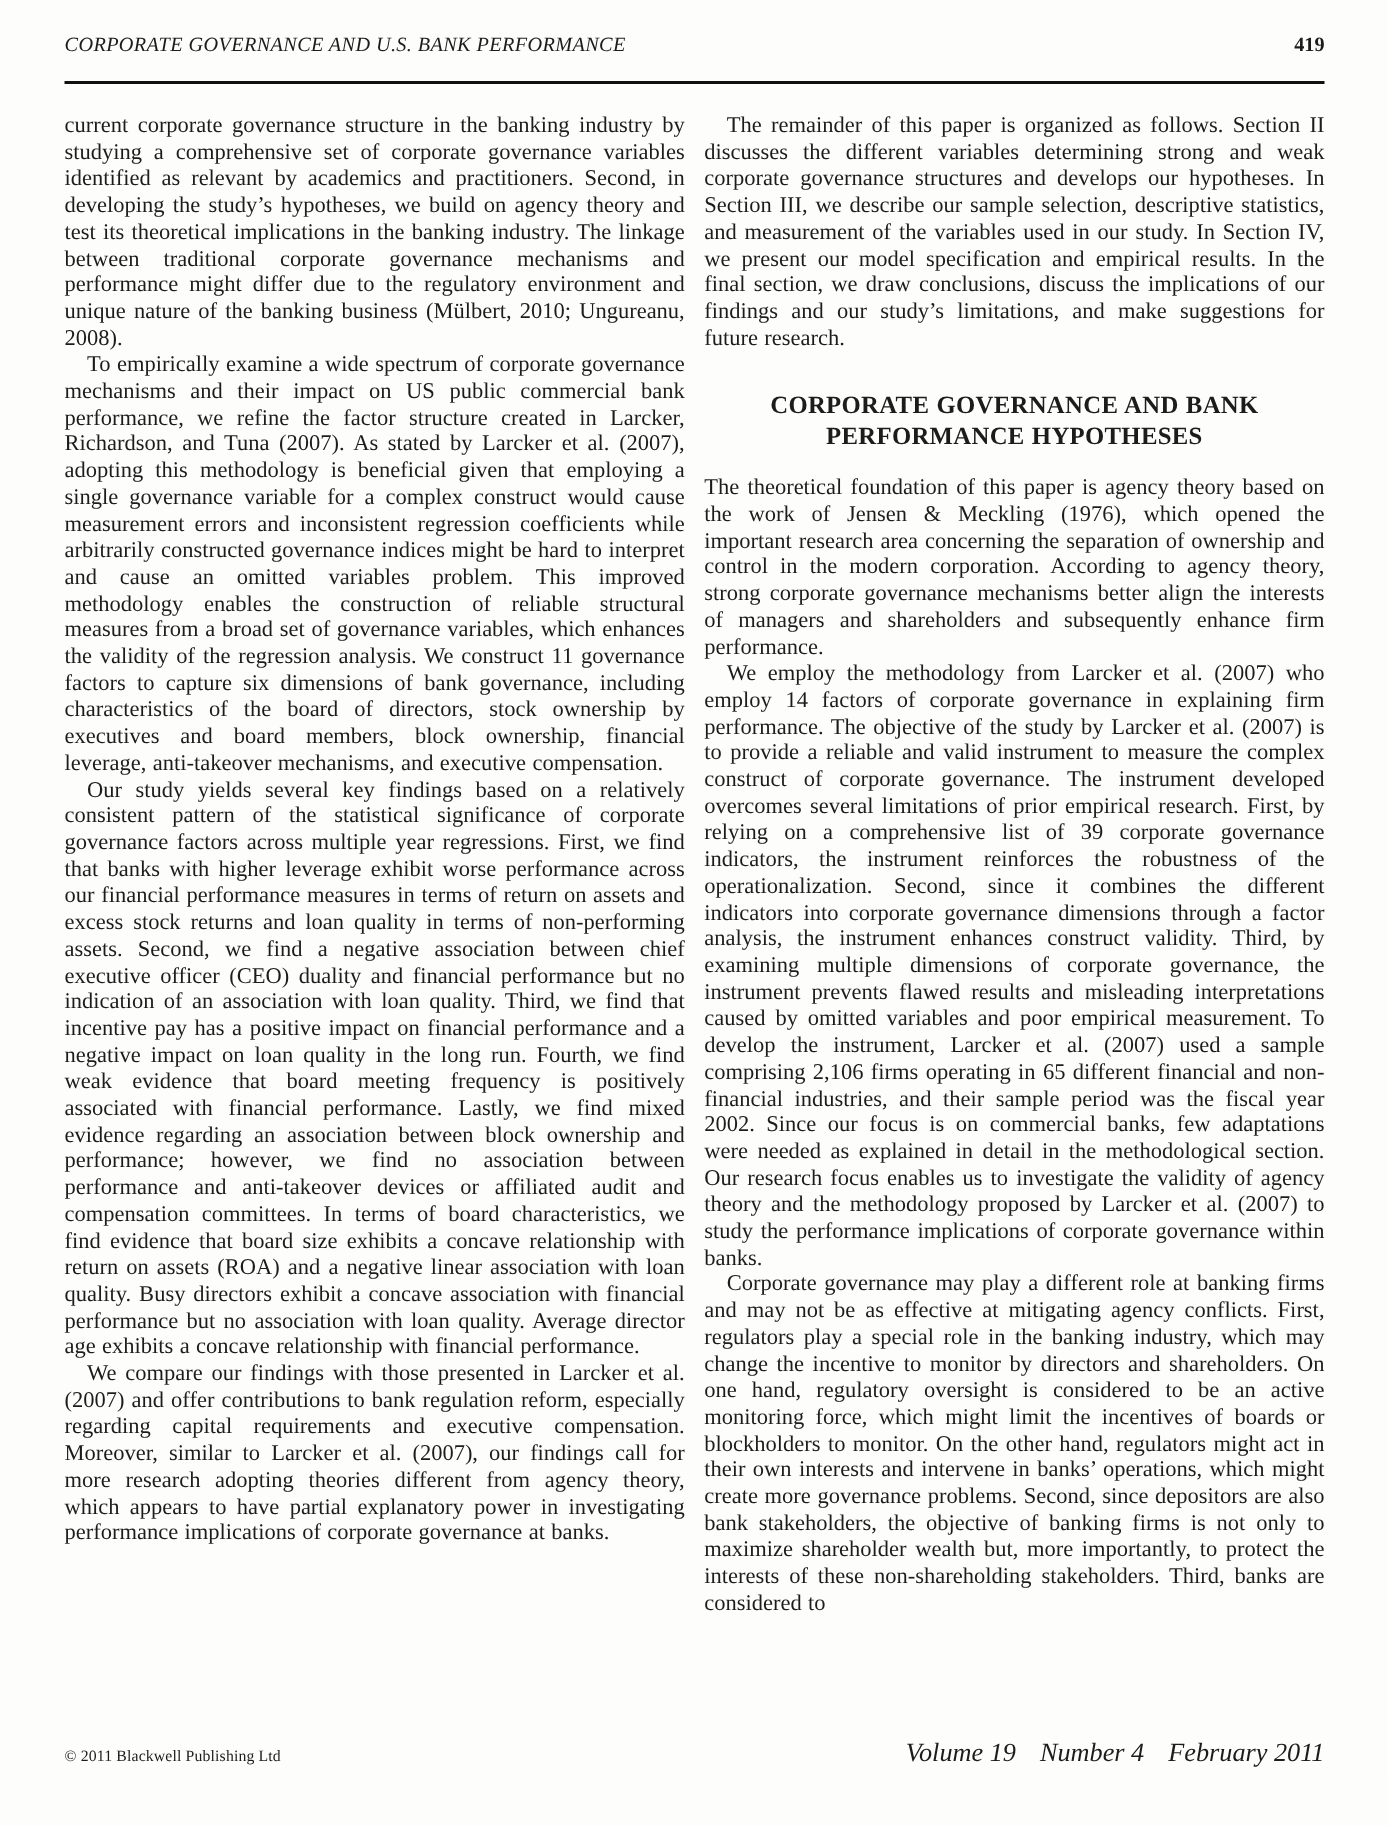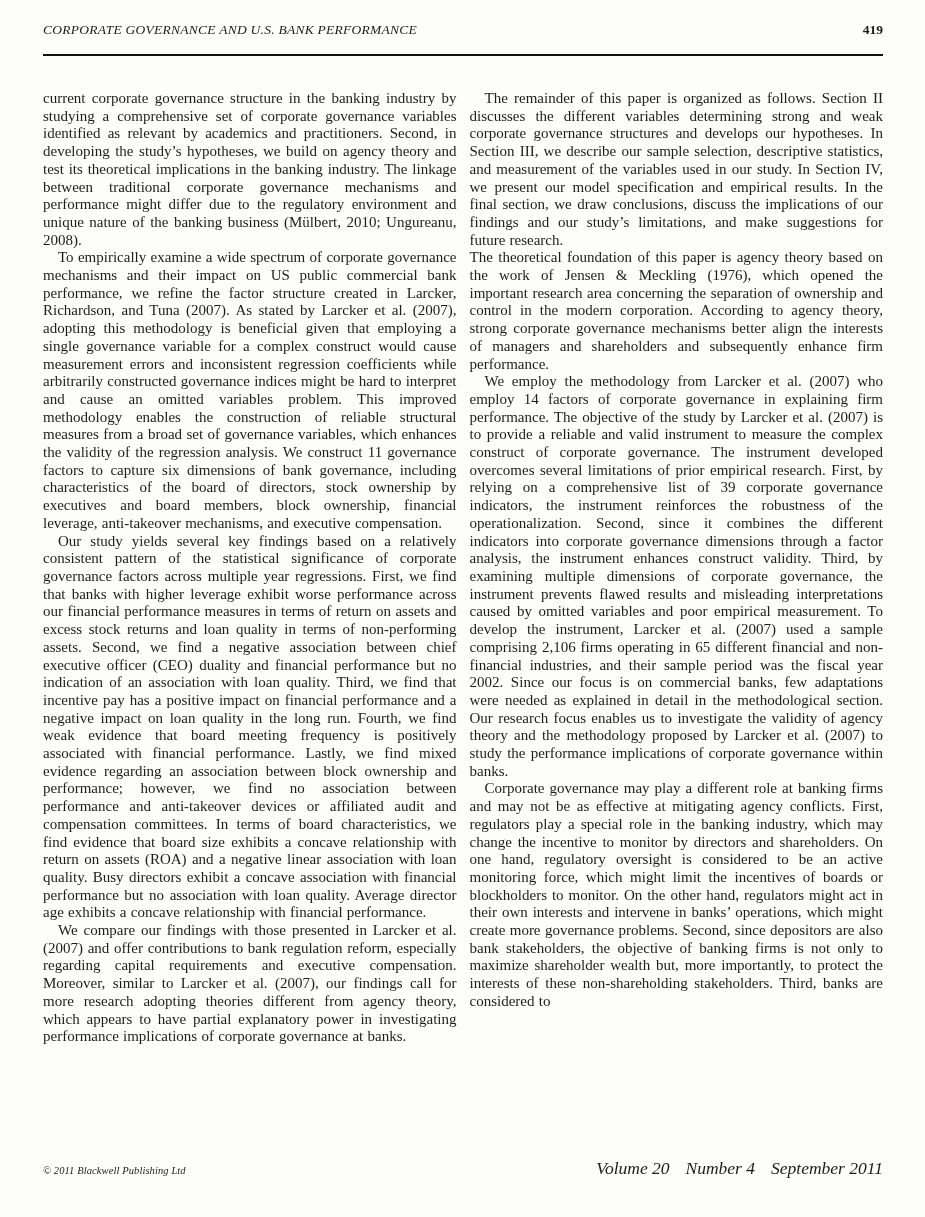--- a/index.html
+++ b/index.html
@@ -25,21 +25,21 @@
   .running-head { font-style:italic; letter-spacing:0.25px; }
   .page-number { font-style:normal;font-weight:bold; }
   .rule {
     position:absolute;
     top:54px; left:43px; right:42px;
     border-top:2px solid #111;
     height:0;
   }
   .columns {
     position:absolute;
-    top:90px; left:43px; right:42px;
+    top:76px; left:43px; right:42px;
     display:flex;
     gap:13px;
   }
   .col {
     width:414px;
     text-align:justify;
     font-size:15px;
     line-height:17.7px;
     word-spacing:0.5px;
   }
@@ -53,21 +53,21 @@
     letter-spacing:0.2px;
     margin:24px 12px 16px 12px;
   }
   .footer {
     position:absolute;
     left:43px; right:42px; top:1158px;
     display:flex;
     justify-content:space-between;
     align-items:baseline;
   }
-  .copyright { font-size:10.5px; letter-spacing:0.1px;font-style:italic; }
+  .copyright { font-size:10.5px; letter-spacing:0.1px; }
   .issue-info {
     font-style:italic;
     font-size:17.5px;
     display:flex;
     gap:16px;
   }
 </style>
 </head>
 <body>
 
@@ -84,29 +84,30 @@
 
     <div class="col">
       <p class="noindent">current corporate governance structure in the banking industry by studying a comprehensive set of corporate governance variables identified as relevant by academics and practitioners. Second, in developing the study’s hypotheses, we build on agency theory and test its theoretical implications in the banking industry. The linkage between traditional corporate governance mechanisms and performance might differ due to the regulatory environment and unique nature of the banking business (Mülbert, 2010; Ungureanu, 2008).</p>
       <p class="indent">To empirically examine a wide spectrum of corporate governance mechanisms and their impact on US public commercial bank performance, we refine the factor structure created in Larcker, Richardson, and Tuna (2007). As stated by Larcker et al. (2007), adopting this methodology is beneficial given that employing a single governance variable for a complex construct would cause measurement errors and inconsistent regression coefficients while arbitrarily constructed governance indices might be hard to interpret and cause an omitted variables problem. This improved methodology enables the construction of reliable structural measures from a broad set of governance variables, which enhances the validity of the regression analysis. We construct 11 governance factors to capture six dimensions of bank governance, including characteristics of the board of directors, stock ownership by executives and board members, block ownership, financial leverage, anti-takeover mechanisms, and executive compensation.</p>
       <p class="indent">Our study yields several key findings based on a relatively consistent pattern of the statistical significance of corporate governance factors across multiple year regressions. First, we find that banks with higher leverage exhibit worse performance across our financial performance measures in terms of return on assets and excess stock returns and loan quality in terms of non-performing assets. Second, we find a negative association between chief executive officer (CEO) duality and financial performance but no indication of an association with loan quality. Third, we find that incentive pay has a positive impact on financial performance and a negative impact on loan quality in the long run. Fourth, we find weak evidence that board meeting frequency is positively associated with financial performance. Lastly, we find mixed evidence regarding an association between block ownership and performance; however, we find no association between performance and anti-takeover devices or affiliated audit and compensation committees. In terms of board characteristics, we find evidence that board size exhibits a concave relationship with return on assets (ROA) and a negative linear association with loan quality. Busy directors exhibit a concave association with financial performance but no association with loan quality. Average director age exhibits a concave relationship with financial performance.</p>
       <p class="indent">We compare our findings with those presented in Larcker et al. (2007) and offer contributions to bank regulation reform, especially regarding capital requirements and executive compensation. Moreover, similar to Larcker et al. (2007), our findings call for more research adopting theories different from agency theory, which appears to have partial explanatory power in investigating performance implications of corporate governance at banks.</p>
     </div>
 
     <div class="col">
       <p class="indent">The remainder of this paper is organized as follows. Section II discusses the different variables determining strong and weak corporate governance structures and develops our hypotheses. In Section III, we describe our sample selection, descriptive statistics, and measurement of the variables used in our study. In Section IV, we present our model specification and empirical results. In the final section, we draw conclusions, discuss the implications of our findings and our study’s limitations, and make suggestions for future research.</p>
+      <h2 class="section-heading">CORPORATE GOVERNANCE AND BANK PERFORMANCE HYPOTHESES</h2>
       <p class="noindent">The theoretical foundation of this paper is agency theory based on the work of Jensen &amp; Meckling (1976), which opened the important research area concerning the separation of ownership and control in the modern corporation. According to agency theory, strong corporate governance mechanisms better align the interests of managers and shareholders and subsequently enhance firm performance.</p>
       <p class="indent">We employ the methodology from Larcker et al. (2007) who employ 14 factors of corporate governance in explaining firm performance. The objective of the study by Larcker et al. (2007) is to provide a reliable and valid instrument to measure the complex construct of corporate governance. The instrument developed overcomes several limitations of prior empirical research. First, by relying on a comprehensive list of 39 corporate governance indicators, the instrument reinforces the robustness of the operationalization. Second, since it combines the different indicators into corporate governance dimensions through a factor analysis, the instrument enhances construct validity. Third, by examining multiple dimensions of corporate governance, the instrument prevents flawed results and misleading interpretations caused by omitted variables and poor empirical measurement. To develop the instrument, Larcker et al. (2007) used a sample comprising 2,106 firms operating in 65 different financial and non-financial industries, and their sample period was the fiscal year 2002. Since our focus is on commercial banks, few adaptations were needed as explained in detail in the methodological section. Our research focus enables us to investigate the validity of agency theory and the methodology proposed by Larcker et al. (2007) to study the performance implications of corporate governance within banks.</p>
       <p class="indent">Corporate governance may play a different role at banking firms and may not be as effective at mitigating agency conflicts. First, regulators play a special role in the banking industry, which may change the incentive to monitor by directors and shareholders. On one hand, regulatory oversight is considered to be an active monitoring force, which might limit the incentives of boards or blockholders to monitor. On the other hand, regulators might act in their own interests and intervene in banks’ operations, which might create more governance problems. Second, since depositors are also bank stakeholders, the objective of banking firms is not only to maximize shareholder wealth but, more importantly, to protect the interests of these non-shareholding stakeholders. Third, banks are considered to</p>
     </div>
 
   </div>
 
   <div class="footer">
     <span class="copyright">© 2011 Blackwell Publishing Ltd</span>
     <span class="issue-info">
-      <span>Volume 20</span>
+      <span>Volume 19</span>
       <span>Number 4</span>
-      <span>September 2011</span>
+      <span>February 2011</span>
     </span>
   </div>
 
 </div>
 
 </body></html>

